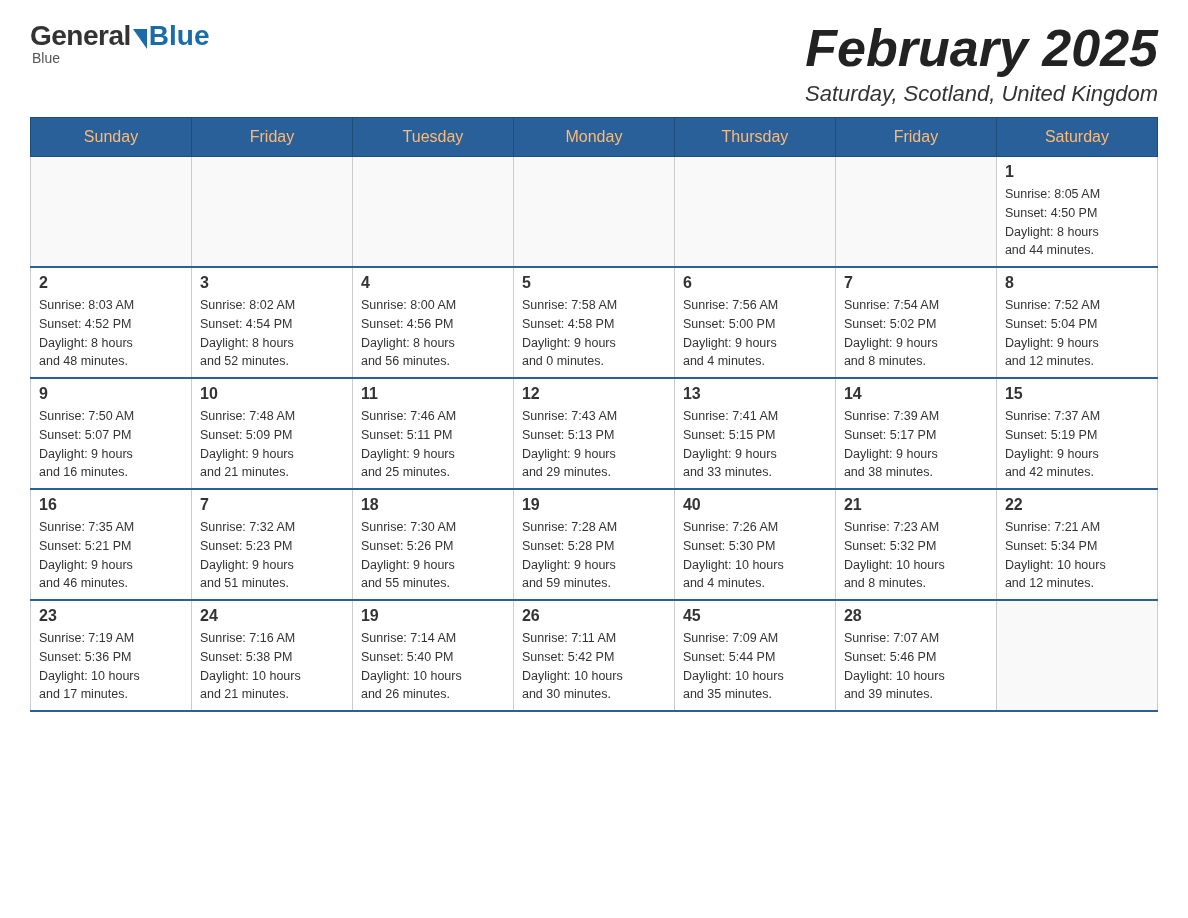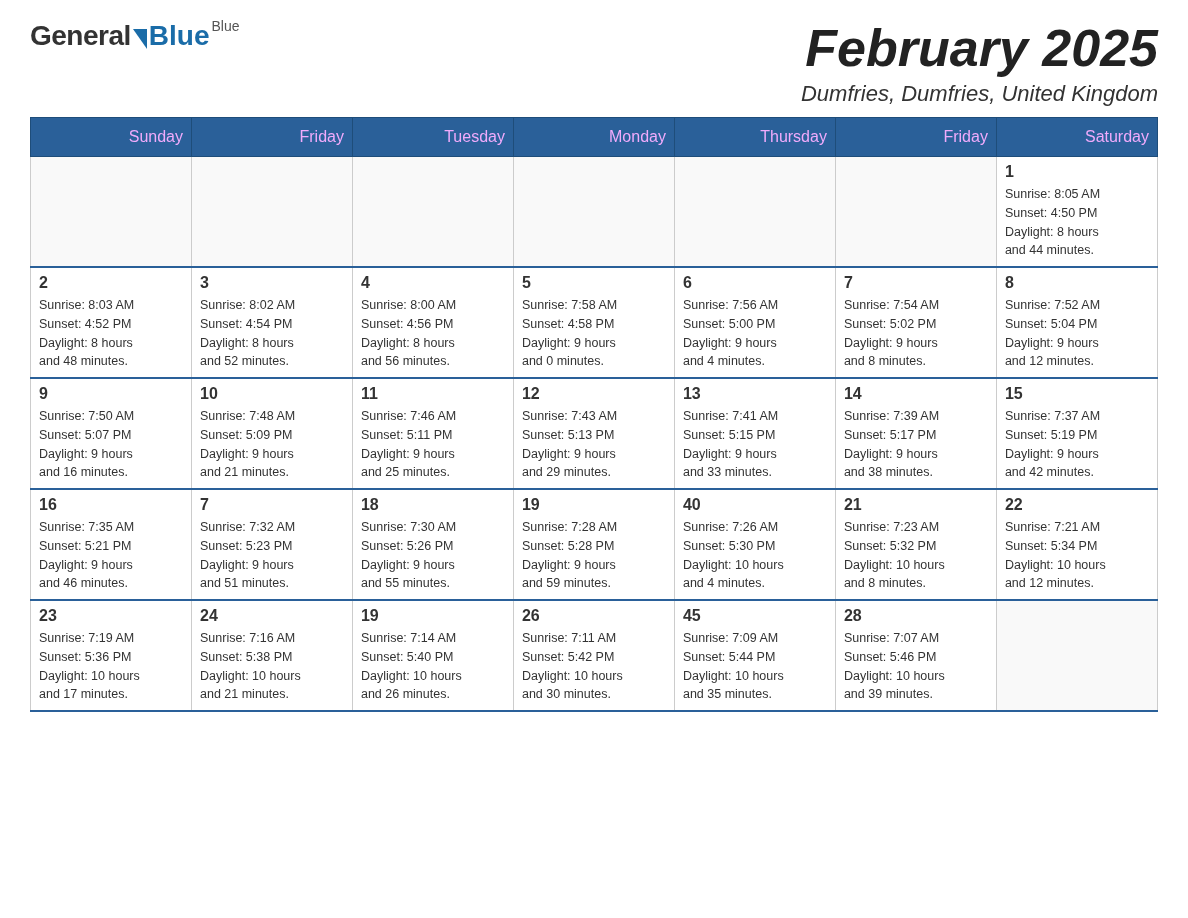--- a/index.html
+++ b/index.html
@@ -11,21 +11,21 @@
       min-height: 918px;
     }
     .header {
       display: flex;
       justify-content: space-between;
       align-items: flex-start;
       margin-bottom: 10px;
     }
     .logo {
       display: flex;
-      flex-direction: row;
+      flex-direction: column;
       align-items: flex-start;
     }
     .logo-top {
       display: flex;
       align-items: center;
     }
     .logo-general {
       font-size: 28px;
       font-weight: bold;
       color: #333;
@@ -67,25 +67,25 @@
       color: #333;
       margin-top: 4px;
     }
     .calendar {
       width: 100%;
       border-collapse: collapse;
       margin-top: 10px;
     }
     .calendar thead th {
       background-color: #2a6099;
-      color: #f0abfc;
+      color: #fdba74;
       padding: 10px 8px;
       font-size: 16px;
       font-weight: normal;
-      text-align: right;
+      text-align: center;
       border: 1px solid #1e4d7a;
     }
     .calendar tbody td {
       vertical-align: top;
       border: 1px solid #ccc;
       padding: 6px 8px;
       width: 14.285%;
       min-height: 110px;
       font-size: 13px;
       color: #333;
@@ -119,21 +119,21 @@
   <div class="logo">
     <div class="logo-top">
       <span class="logo-general">General</span>
       <div class="logo-arrow"></div>
       <span class="logo-blue">Blue</span>
     </div>
     <span class="logo-subtitle">Blue</span>
   </div>
   <div class="title-block">
     <div class="page-title">February 2025</div>
-    <div class="page-subtitle">Dumfries, Dumfries, United Kingdom</div>
+    <div class="page-subtitle">Saturday, Scotland, United Kingdom</div>
   </div>
 </div>
 
 <table class="calendar">
   <thead>
     <tr>
     <th>Sunday</th>
         <th>Friday</th>
         <th>Tuesday</th>
         <th>Monday</th>

